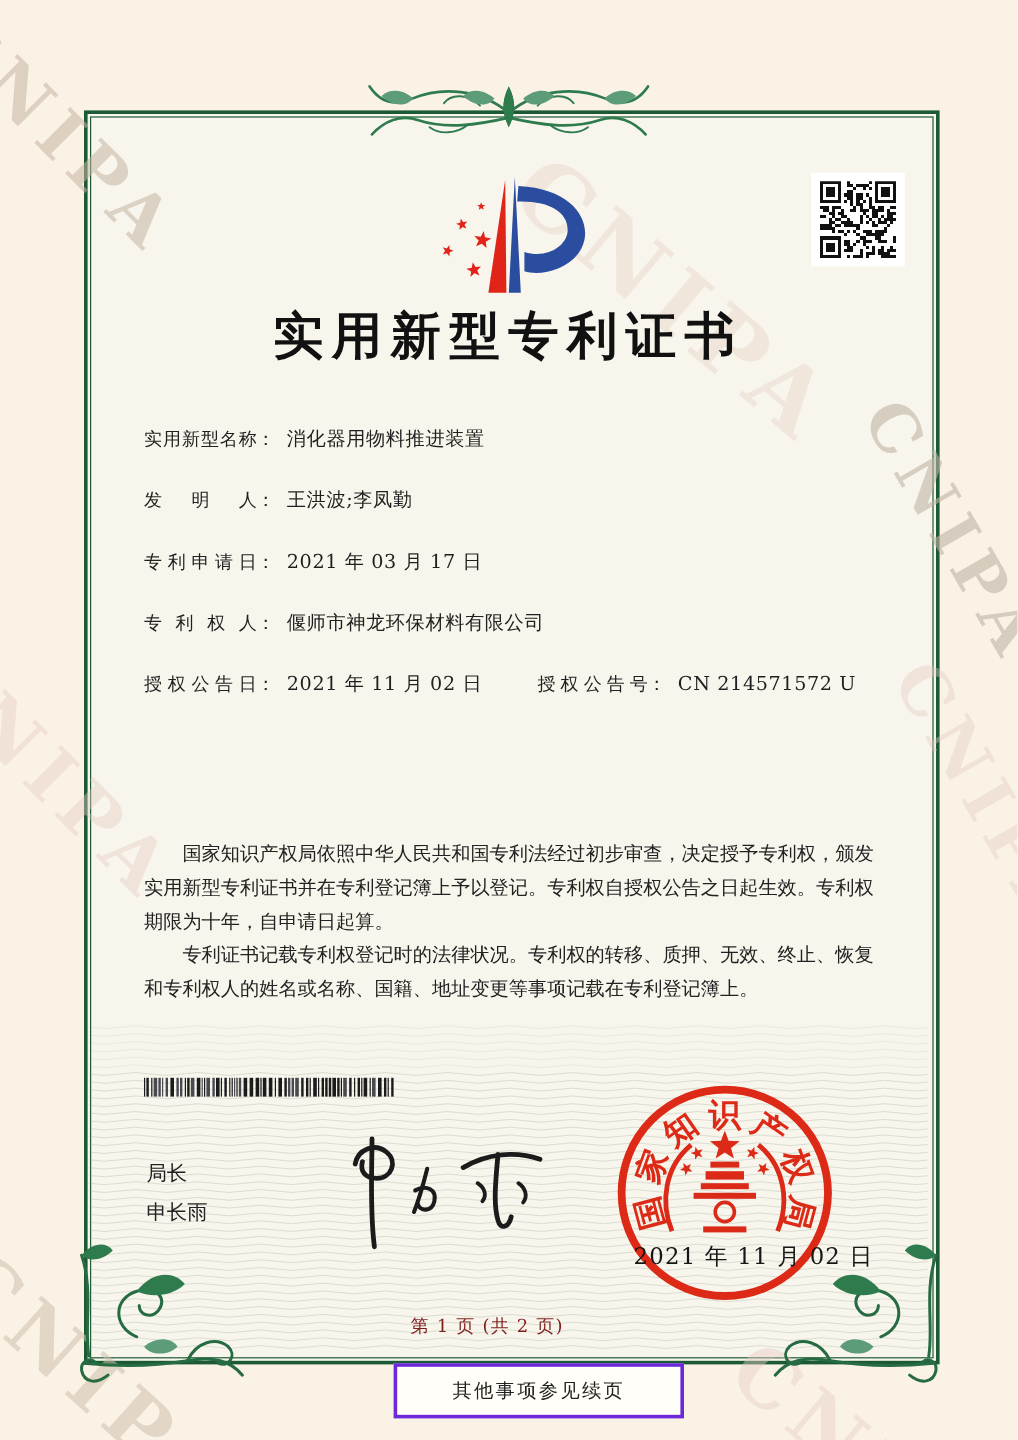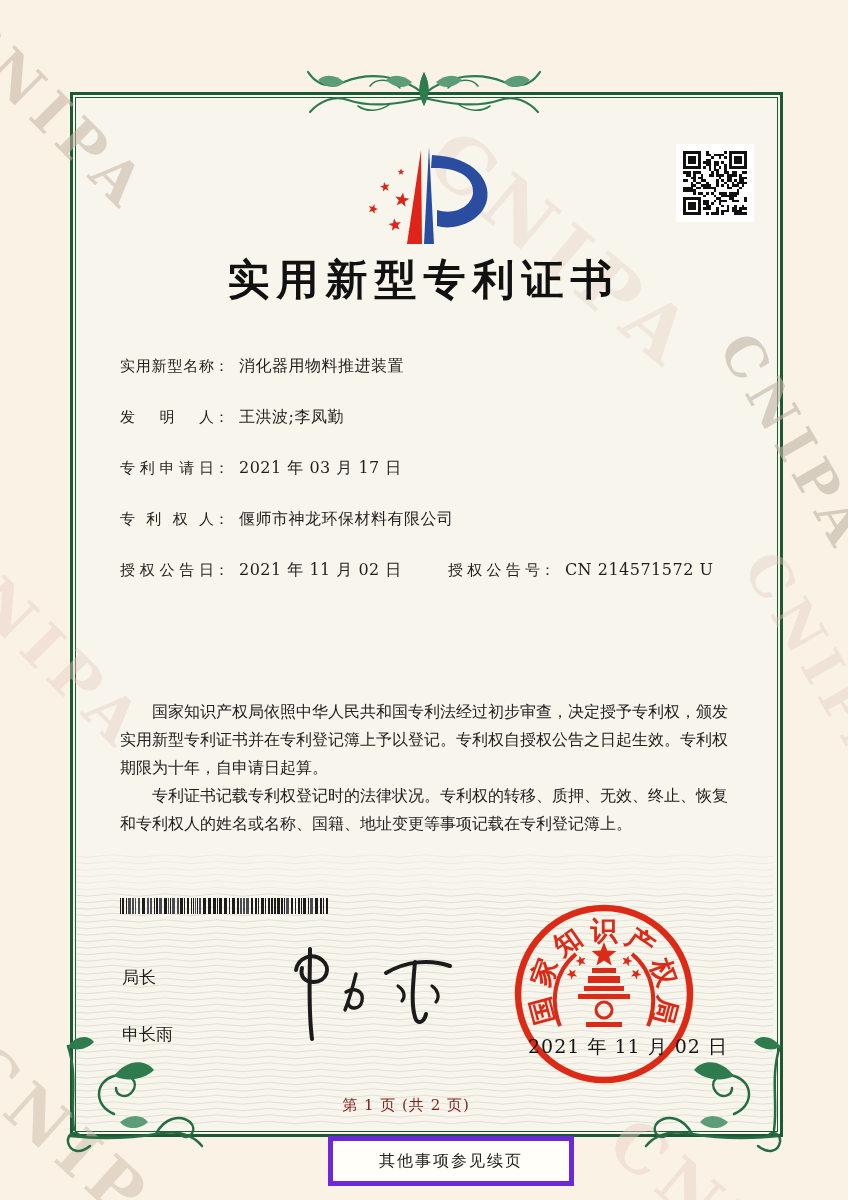--- a/index.html
+++ b/index.html
@@ -43,29 +43,29 @@
   .fvalue{font-size:16px;letter-spacing:.5px;}
   .fgroup2{margin-left:46px;}
   
   .body-text{position:absolute;left:120px;top:698px;width:616px;z-index:2;}
   .body-text p{margin:0;text-indent:2em;font-size:16px;line-height:28px;color:#222;}
   
   .barcode{position:absolute;left:120px;top:898px;z-index:2;}
   .issuer-title{position:absolute;left:122px;top:966px;font-size:17px;
     font-family:"DejaVu Sans","Liberation Sans",sans-serif;color:#222;z-index:2;}
   .issuer-name{position:absolute;left:122px;top:999px;font-size:17px;
-    font-family:"DejaVu Sans","Liberation Sans",sans-serif;color:#222;z-index:2;margin-top:24px;}
+    font-family:"DejaVu Sans","Liberation Sans",sans-serif;color:#222;z-index:2;}
   .signature{position:absolute;left:252px;top:946px;z-index:2;}
   .seal{position:absolute;left:508px;top:898px;z-index:3;}
   .seal-date{position:absolute;left:528px;top:1034px;font-size:19px;letter-spacing:1px;
     color:#161616;z-index:4;white-space:nowrap;}
   .page-info{position:absolute;left:74px;top:1096px;width:664px;text-align:center;
     font-size:15px;letter-spacing:1px;color:#7f1d1d;z-index:2;}
   .note-box{position:absolute;left:328px;top:1136px;width:236px;height:40px;line-height:40px;
-    background:#fffef8;border:5px solid #6d28d9;text-align:center;font-size:16px;
+    background:#fffef8;border:3px solid #6d28d9;text-align:center;font-size:16px;
     letter-spacing:2px;color:#222;z-index:2;}
 </style>
 </head>
 <body>
 
 <div class="page">
 
   <div class="frame">
     <div class="frame-inner"></div>
   </div>

